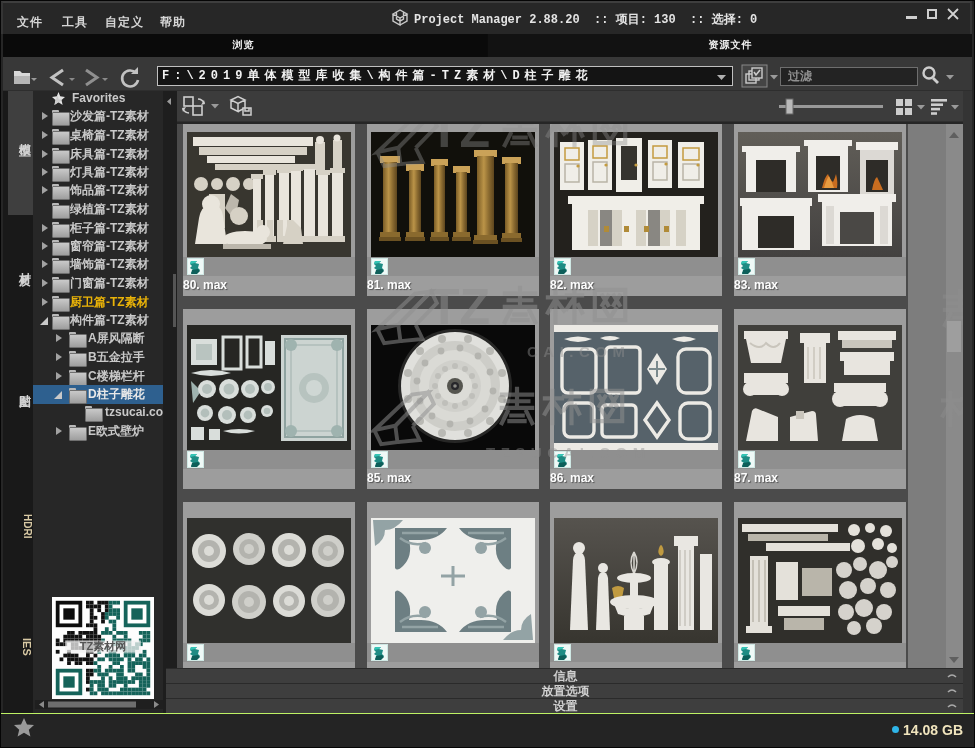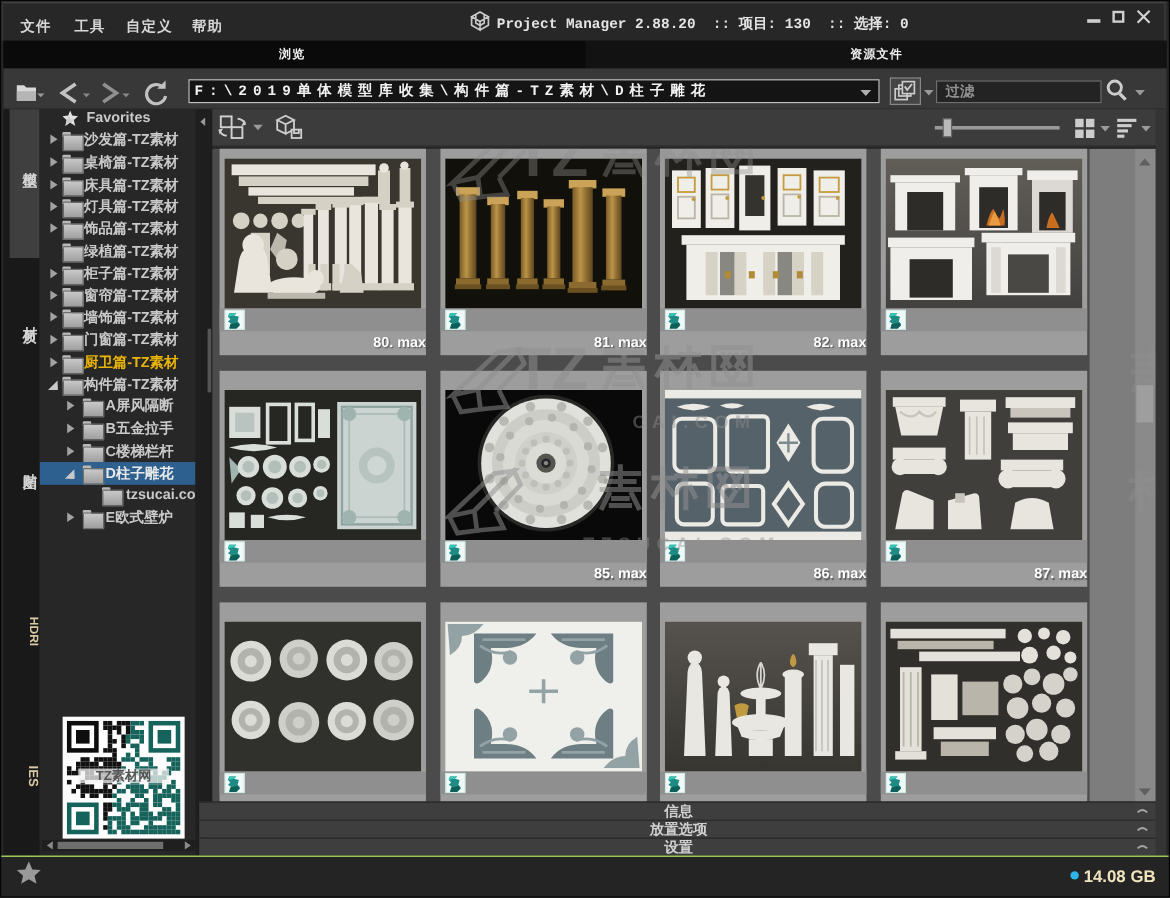--- a/index.html
+++ b/index.html
@@ -48,21 +48,21 @@
   #splitter .thumb { position:absolute; left:10px; top:183px; width:3px; height:53px; background:#555;}
   #toolbar2 { left:177px; top:91px; width:788px; height:31px; background:#3c3c3c;
     border-bottom:1px solid #303030; }
   #grid { left:177px; top:124px; width:788px; height:544px; background:#4b4b4b; overflow:hidden;}
   #gridgutter { left:731px; top:0px; width:57px; height:544px; background:#7d7d7d; }
   #gridsb { left:769px; top:0px; width:17px; height:544px; background:#8a8a8a; }
   .cell { position:absolute; width:172px; height:180px; background:#9d9d9d; }
   .cell .img { position:absolute; left:4px; top:16px; width:164px; height:125px; }
   .cell .ico { position:absolute; left:4px; top:142px; width:17px; height:17px; }
   .cell .strip { position:absolute; left:0px; top:141px; width:172px; height:19px; background:#8f8f8f;}
-  .cell .lab { position:absolute; left:0; top:160px; width:172px; height:20px; text-align:right;
+  .cell .lab { position:absolute; left:0; top:160px; width:172px; height:20px; text-align:left;
     font-size:12px; font-weight:bold; color:#fdfdfd; line-height:18px; text-shadow:1px 1px 1px #555;}
   .bbar { left:166px; width:799px; height:15px; background:#3e3e3e; border-top:1px solid #2a2a2a;
     text-align:center; font-size:12px; font-weight:bold; color:#d0d0d0; line-height:14px;}
   #rightframe { left:963px; top:91px; width:9px; height:622px; background:#343434; }
   #statusbar { left:1px; top:713px; width:973px; height:46px; background:#242424;
     border-top:1px solid #bef264; }
   #gbtext { position:absolute; right:11px; top:8px; color:#f0e4bd; font-size:14px; font-weight:bold;}
   #bluedot { position:absolute; left:891px; top:12px; width:7px; height:7px; border-radius:50%;
     background:#2fb5e8; }
 </style>
@@ -384,20 +384,21 @@
           <rect x="88" y="74" width="8" height="38" fill="#dcd9d4"></rect>
           <rect x="142" y="74" width="8" height="38" fill="#dcd9d4"></rect>
         </svg>
         <svg class="ico" viewBox="0 0 17 17">
           <rect width="17" height="17" fill="#eff9f7"></rect>
           <rect x="0.5" y="0.5" width="16" height="16" fill="none" stroke="#cfe8e4" stroke-width="1"></rect>
           <path d="M4 3 h6 l-2 2 4 1 -1 4 2 2 -3 3 -6 0 2 -3 -3 -2 2 -2 -2 -2 z" fill="#1e8c84"></path>
           <path d="M4 3 h6 l-2 2 -5 1 z" fill="#35c4b5"></path>
           <path d="M5 12 l6 -1 2 2 -3 3 -6 0 z" fill="#0d5f5a"></path>
         </svg>
+        <div class="lab">83. max</div>
       </div>
 <div class="cell" style="left:6px;top:185px;">
         <div class="strip"></div>
         <svg class="img" viewBox="0 0 164 125" preserveAspectRatio="none">
           <rect width="164" height="125" fill="#262623"></rect>
           <rect x="4" y="14" width="26" height="26" fill="#d9dedb"></rect>
           <rect x="9" y="19" width="16" height="16" fill="#b9c4c0"></rect>
           <rect x="36" y="12" width="18" height="32" fill="none" stroke="#d9dedb" stroke-width="3"></rect>
           <rect x="60" y="12" width="14" height="30" fill="none" stroke="#d9dedb" stroke-width="3"></rect>
           <rect x="78" y="16" width="10" height="24" fill="#d9dedb"></rect>

